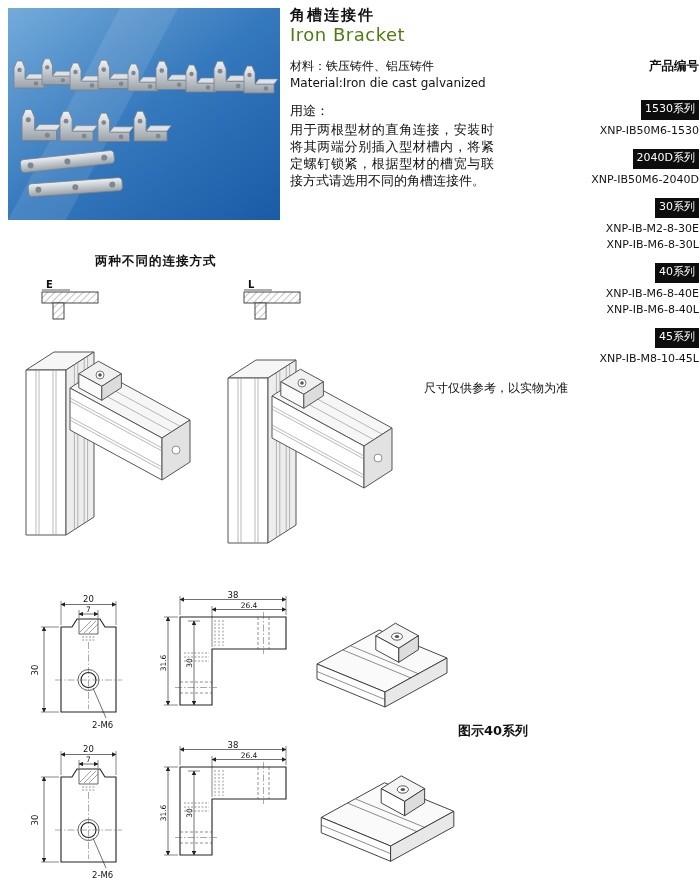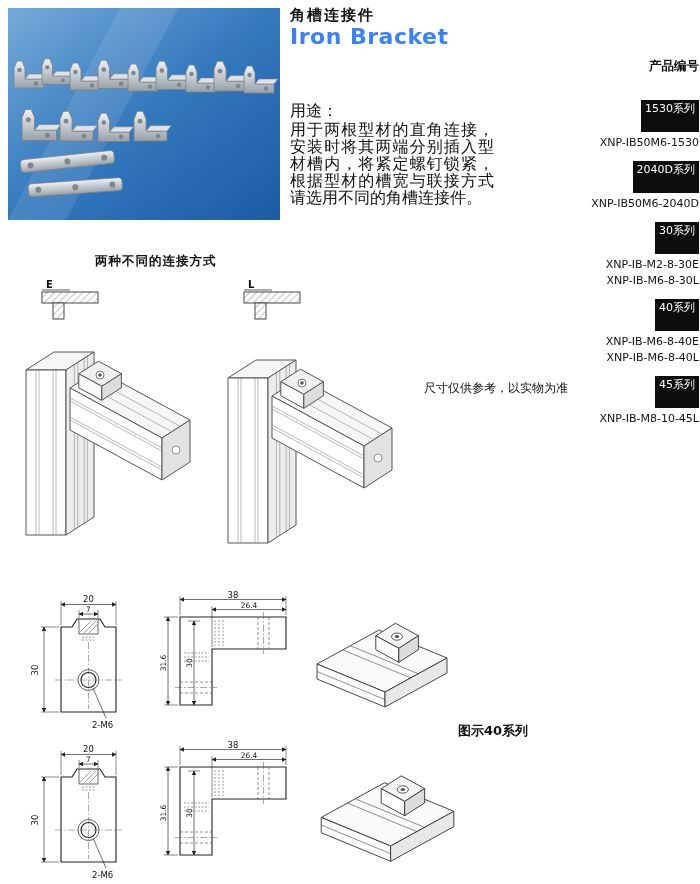--- a/index.html
+++ b/index.html
@@ -3,29 +3,29 @@
 <meta charset="utf-8">
 <style>
   * { margin:0; padding:0; box-sizing:border-box; }
   body { background:#fff; font-family:"DejaVu Sans","Liberation Sans",sans-serif; }
   .page { position:relative; width:700px; height:884px; background:#fff; overflow:hidden; color:#111; }
   .abs { position:absolute; }
 
   .photo { left:8px; top:8px; width:272px; height:212px; }
 
   .title-cn { left:290px; top:6px; font-size:15px; font-weight:bold; letter-spacing:2px; }
-  .title-en { left:290px; top:24px; font-size:22px; font-weight:bold; color:#3b82f6; letter-spacing:.5px; }
+  .title-en { left:290px; top:24px; font-size:18px; font-weight:normal; color:#4d7c0f; letter-spacing:.5px; }
   .materials { left:290px; top:58px; font-size:12px; line-height:17px; }
-  .usage { left:290px; top:102px; width:204px; font-size:16px; line-height:17px; text-align:justify; }
+  .usage { left:290px; top:102px; width:204px; font-size:13px; line-height:17px; text-align:justify; }
   .usage-label { margin-bottom:2px; }
 
   .codes { left:565px; top:58px; width:134px;text-align:right; }
   .codes-heading { font-size:12.5px; font-weight:bold; margin-bottom:22px; }
   .series { margin-bottom:7px; }
-  .badge { display:inline-block; background:#0d0d0d; color:#fff; font-size:11px; padding:1px 4px 16px; margin-bottom:3px; }
+  .badge { display:inline-block; background:#0d0d0d; color:#fff; font-size:11px; padding:1px 4px 4px; margin-bottom:3px; }
   .code-line { font-size:11px; line-height:16px; }
 
   .conn-heading { left:95px; top:253px; font-size:12.5px; font-weight:bold; letter-spacing:1px; }
   .note { left:424px; top:380px; font-size:12px;text-align:center; }
   .caption { left:458px; top:722px; font-size:13px; font-weight:bold; }
 
   svg text { font-family:"DejaVu Sans","Liberation Sans",sans-serif; fill:#111; }
   .dt { font-size:8.5px; }
   .dts { font-size:7.5px; }
   .lt { font-size:10px; font-weight:bold; }
@@ -199,20 +199,24 @@
         <circle cx="10" cy="6.5" r="3" fill="#7f868e"></circle>
         <circle cx="47" cy="6.5" r="3" fill="#7f868e"></circle>
         <circle cx="84" cy="6.5" r="3" fill="#7f868e"></circle>
       </g>
     </g>
   </svg>
 
   <div class="abs title-cn">角槽连接件</div>
   <div class="abs title-en">Iron Bracket</div>
 
+  <div class="abs materials">
+    <div>材料：铁压铸件、铝压铸件</div>
+    <div>Material:Iron die cast galvanized</div>
+  </div>
 
   <div class="abs usage">
     <div class="usage-label">用途：</div>
     <div>用于两根型材的直角连接，安装时将其两端分别插入型材槽内，将紧定螺钉锁紧，根据型材的槽宽与联接方式请选用不同的角槽连接件。</div>
   </div>
 
   <div class="abs codes">
     <div class="codes-heading">产品编号</div>
     <div class="series">
       <span class="badge">1530系列</span>

